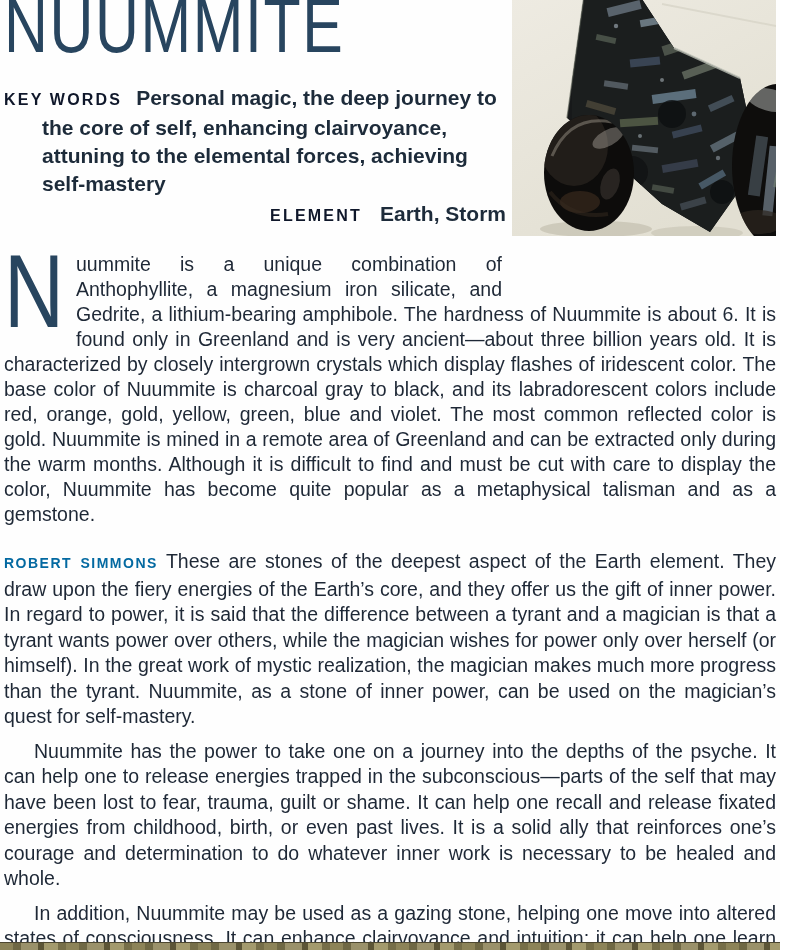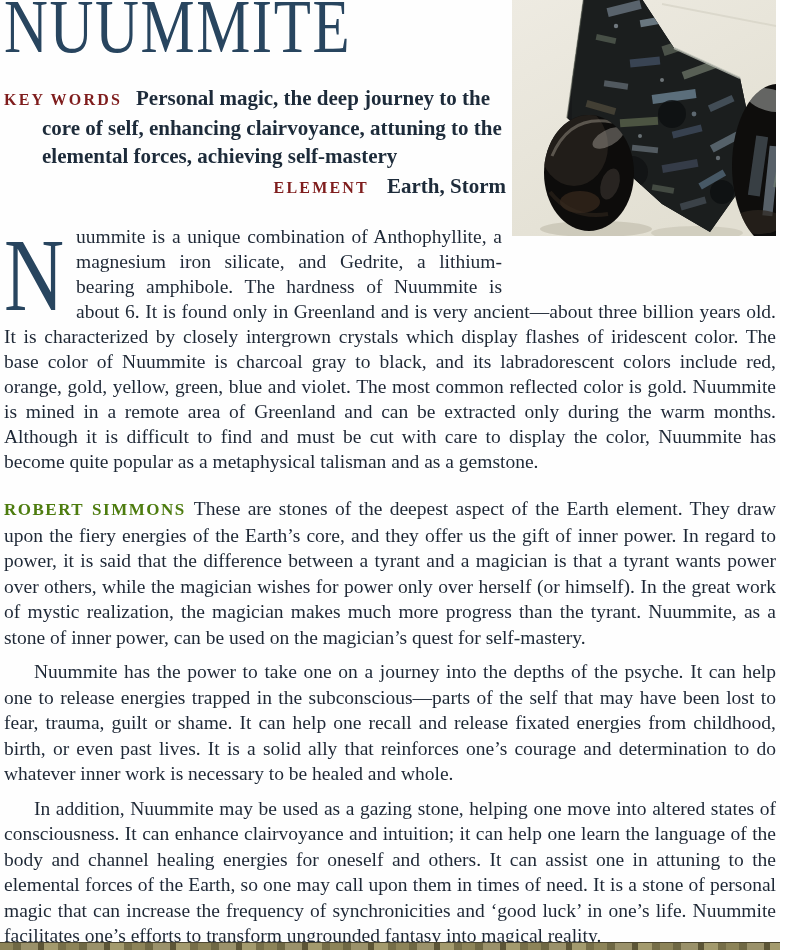--- a/index.html
+++ b/index.html
@@ -1,18 +1,18 @@
 <!DOCTYPE html>
 <html><head>
 <meta charset="utf-8">
 <style>
   html,body { margin:0; padding:0; background:#ffffff; }
   .page {
     position:relative; width:780px; height:950px; overflow:hidden;
-    background:#fefefe; font-family:Liberation Serif, serif; color:#1e2836;
+    background:#fefefe; font-family:Liberation Sans, sans-serif; color:#1e2836;
   }
   .content { padding:0 4px 0 4px; }
 
   
   .photo {
     float:right; width:264px; height:240px; margin:0 0 0 6px;
     background:#eae7dd;
   }
   .photo svg { display:block; }
   .wrap-spacer { float:right; clear:right; width:274px; height:56px; }
@@ -21,21 +21,21 @@
   .title {
     margin:-4px 0 0 0; font-weight:400; color:#28455f;
     font-size:76px; line-height:60px; letter-spacing:2px;
     transform:scaleX(0.80); transform-origin:0 50%;
     white-space:nowrap;
   }
 
   
   .props { margin-top:28px; }
   .prop-label {
-    color:#7f1d1d; font-weight:700; font-size:16px; letter-spacing:2.2px;
+    color:#0f172a; font-weight:700; font-size:16px; letter-spacing:2.2px;
   }
   .kw-row {
     margin:0; padding-left:38px; text-indent:-38px;
     font-size:21px; font-weight:700; line-height:28px; color:#1d2b3a;
   }
   .kw-row .prop-label { margin-right:14px; }
   .prop-row {
     margin:2px 0 0 0; font-size:21px; font-weight:700; line-height:28px; color:#1d2b3a;text-align:right;
   }
   .prop-row .prop-label { margin-right:18px; }
@@ -48,21 +48,21 @@
     float:left; width:64px; height:75px; margin:3px 8px 0 0;
     font-size:104px; line-height:72px; color:#28455f;
     transform:scaleX(0.80); transform-origin:0 0;
   }
   .body-par {
     margin:0; font-size:19.5px; line-height:25.5px; text-align:justify;
   }
   .body-par.first { margin-top:22px; }
   .body-par.indent { text-indent:30px;margin-top:9px; }
   .author-label {
-    color:#4d7c0f; font-weight:700; font-size:17px; letter-spacing:1.5px;
+    color:#0369a1; font-weight:700; font-size:14px; letter-spacing:1.5px;
     margin-right:8px;
   }
 
   
   .bottom-strip {
     position:absolute; left:0; bottom:0; width:799px; height:7px;
     background:
       repeating-linear-gradient(90deg,
         #8c8358 0 13px, #6f6844 13px 21px, #9a916a 21px 38px,
         #5c5536 38px 44px, #a39a6d 44px 58px, #766e48 58px 66px);

